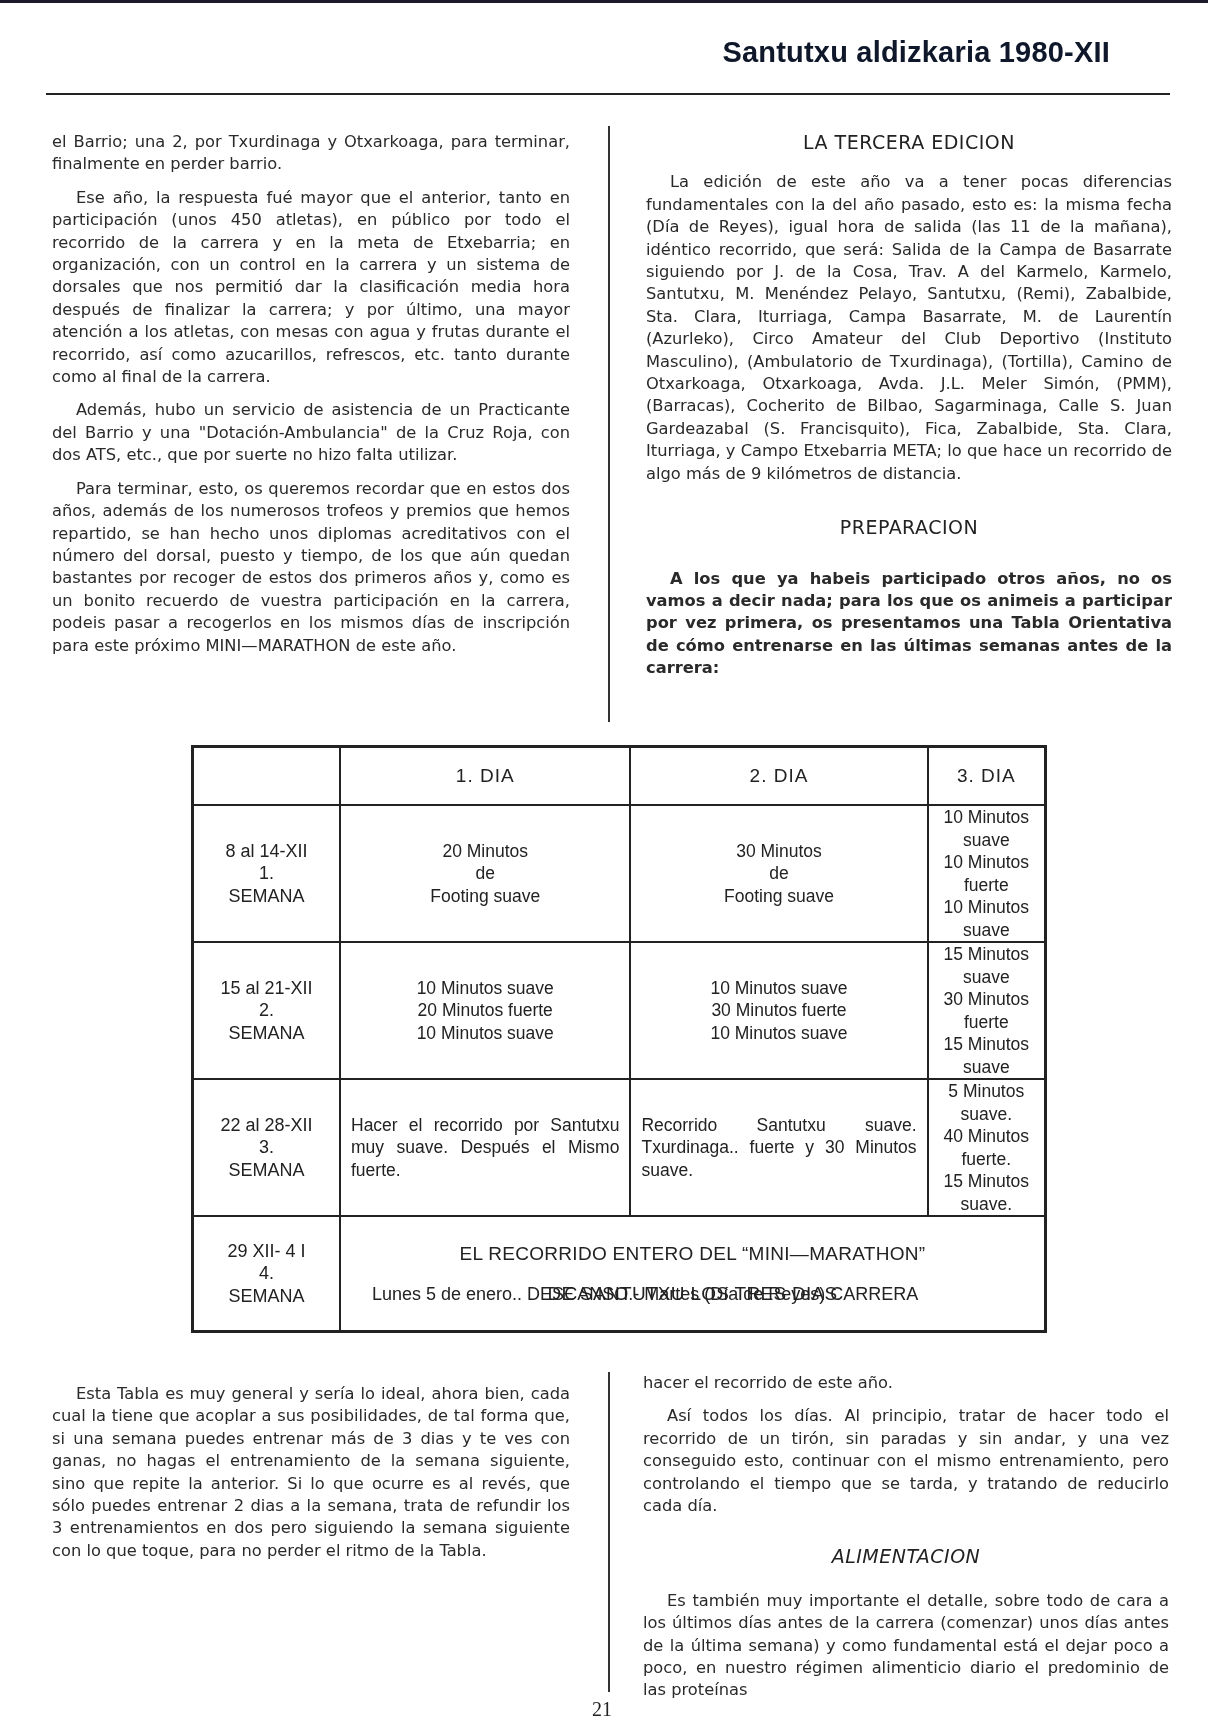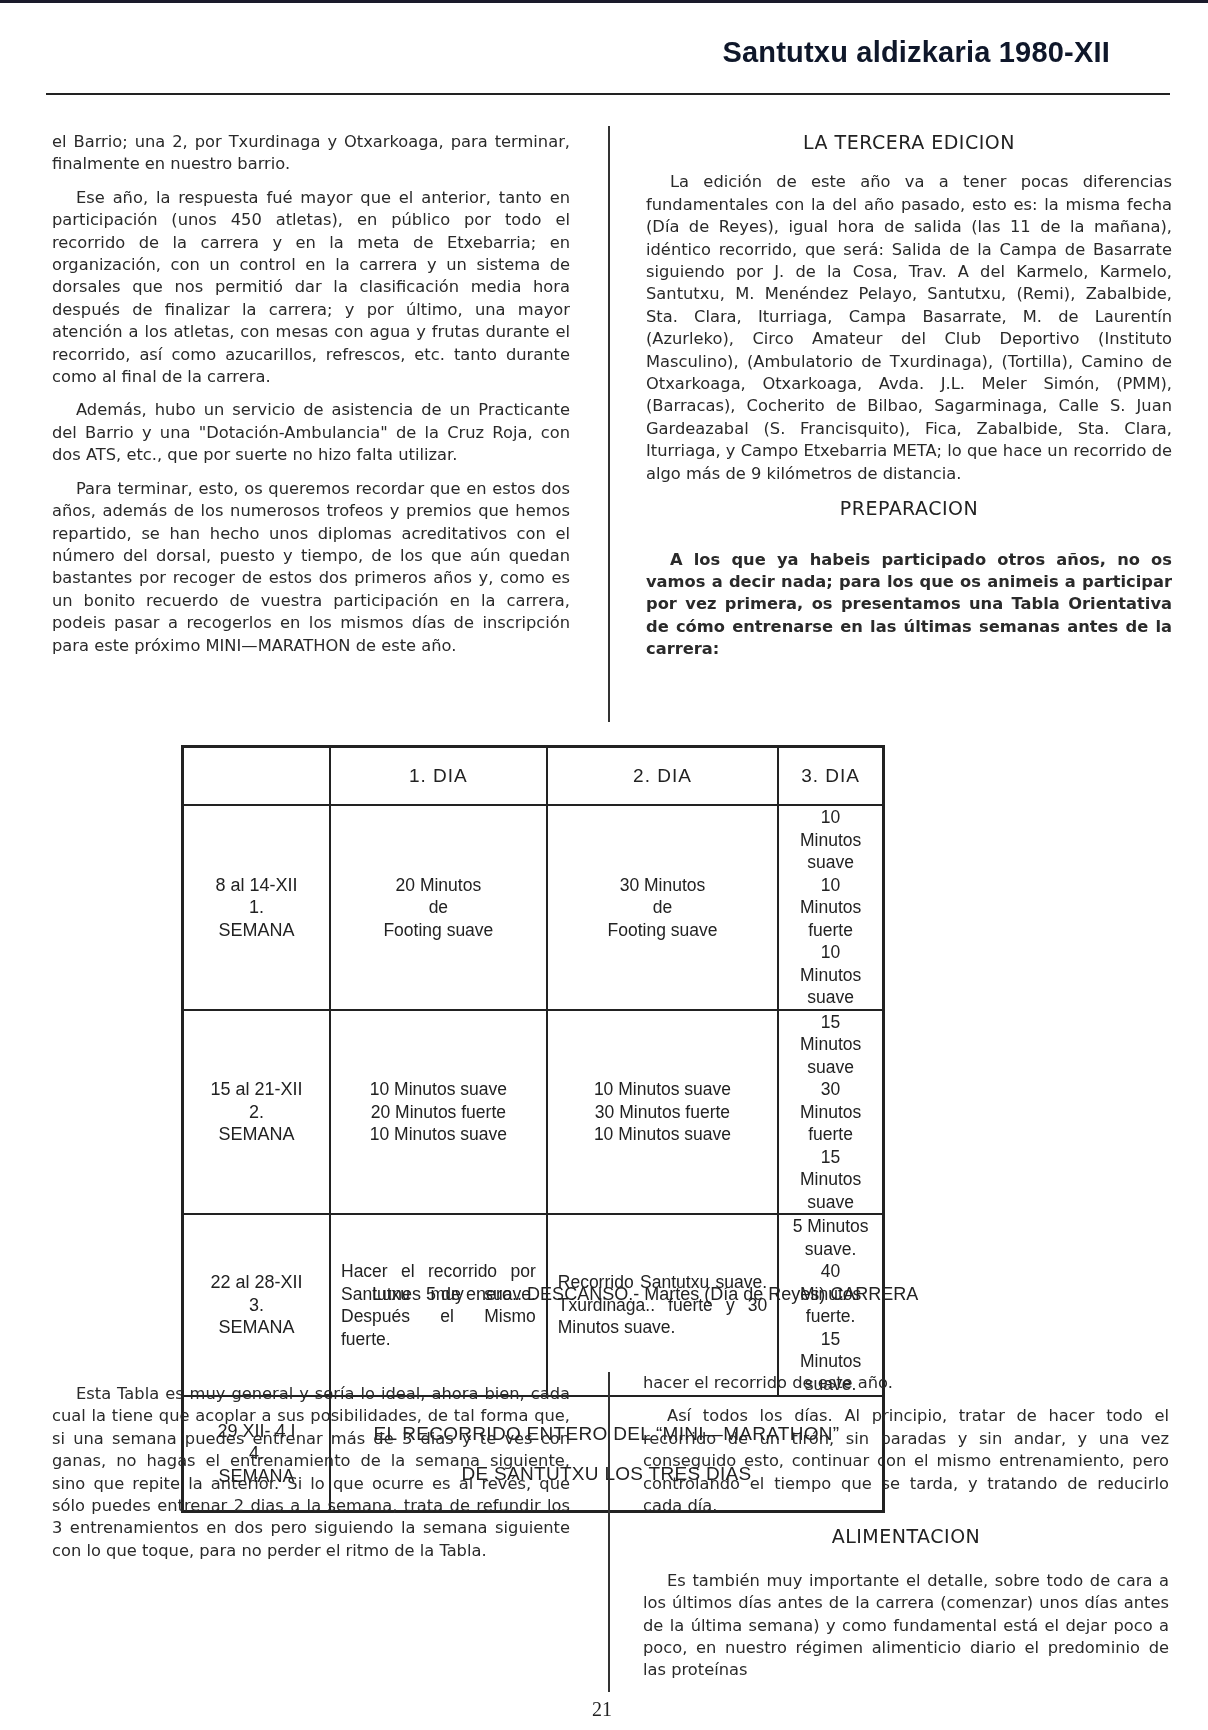--- a/index.html
+++ b/index.html
@@ -14,21 +14,21 @@
     font-family: "Liberation Sans", sans-serif; font-weight: bold;
     font-size: 29px; color: #0f172a; letter-spacing: 0.2px;
   }
   .header-rule { position: absolute; left: 46px; top: 93px; width: 1124px; height: 2px; background: #222; }
   .col { position: absolute; font-size: 16.3px; line-height: 22.4px; text-align: justify; color: #2a2a2a; }
   .col p { margin: 0; }
   .col p.indent { text-indent: 24px; margin-top: 11px; }
   .col-divider { position: absolute; width: 2px; background: #333; }
   .section-heading { text-align: center; font-size: 19px; letter-spacing: 0.5px; margin: 0; color: #222; }
   table.training {
-    position: absolute; left: 181px; top: 745px; width: 704px; border-collapse: collapse;
+    position: absolute; left: 191px; top: 745px; width: 856px; border-collapse: collapse;
     font-family: "Liberation Sans", sans-serif; color: #222;
     border: 3px solid #222;
   }
   table.training td, table.training th {
     border: 2px solid #222; text-align: center; vertical-align: middle;
     font-size: 17.5px; line-height: 22.5px; padding: 0 10px;
   }
   table.training th { font-weight: normal; height: 56px; font-size: 19px; letter-spacing: 1px; }
   table.training td { height: 113px; }
   table.training td.week { width: 125px; font-size: 18px; }
@@ -41,31 +41,31 @@
   .page-number { position: absolute; left: 592px; top: 1698px; font-family: "Liberation Serif", serif; font-size: 20px; color: #222; }
 </style>
 </head>
 <body>
 
 <div class="topline"></div>
 <div class="header-title">Santutxu aldizkaria 1980-XII</div>
 <div class="header-rule"></div>
 
 <div class="col" style="left:52px; top:131px; width:518px;">
-  <p>el Barrio; una 2, por Txurdinaga y Otxarkoaga, para terminar, finalmente en nuestro barrio.</p>
+  <p>el Barrio; una 2, por Txurdinaga y Otxarkoaga, para terminar, finalmente en perder barrio.</p>
   <p class="indent">Ese año, la respuesta fué mayor que el anterior, tanto en participación (unos 450 atletas), en público por todo el recorrido de la carrera y en la meta de Etxebarria; en organización, con un control en la carrera y un sistema de dorsales que nos permitió dar la clasificación media hora después de finalizar la carrera; y por último, una mayor atención a los atletas, con mesas con agua y frutas durante el recorrido, así como azucarillos, refrescos, etc. tanto durante como al final de la carrera.</p>
   <p class="indent">Además, hubo un servicio de asistencia de un Practicante del Barrio y una "Dotación-Ambulancia" de la Cruz Roja, con dos ATS, etc., que por suerte no hizo falta utilizar.</p>
   <p class="indent">Para terminar, esto, os queremos recordar que en estos dos años, además de los numerosos trofeos y premios que hemos repartido, se han hecho unos diplomas acreditativos con el número del dorsal, puesto y tiempo, de los que aún quedan bastantes por recoger de estos dos primeros años y, como es un bonito recuerdo de vuestra participación en la carrera, podeis pasar a recogerlos en los mismos días de inscripción para este próximo MINI—MARATHON de este año.</p>
 </div>
 <div class="col-divider" style="left:608px; top:126px; height:596px;"></div>
 
 <div class="col" style="left:646px; top:131px; width:526px;">
   <p class="section-heading">LA TERCERA EDICION</p>
   <p class="indent" style="margin-top:18px;">La edición de este año va a tener pocas diferencias fundamentales con la del año pasado, esto es: la misma fecha (Día de Reyes), igual hora de salida (las 11 de la mañana), idéntico recorrido, que será: Salida de la Campa de Basarrate siguiendo por J. de la Cosa, Trav. A del Karmelo, Karmelo, Santutxu, M. Menéndez Pelayo, Santutxu, (Remi), Zabalbide, Sta. Clara, Iturriaga, Campa Basarrate, M. de Laurentín (Azurleko), Circo Amateur del Club Deportivo (Instituto Masculino), (Ambulatorio de Txurdinaga), (Tortilla), Camino de Otxarkoaga, Otxarkoaga, Avda. J.L. Meler Simón, (PMM), (Barracas), Cocherito de Bilbao, Sagarminaga, Calle S. Juan Gardeazabal (S. Francisquito), Fica, Zabalbide, Sta. Clara, Iturriaga, y Campo Etxebarria META; lo que hace un recorrido de algo más de 9 kilómetros de distancia.</p>
-  <p class="section-heading" style="margin-top:12px;">PREPARACION</p>
+  <p class="section-heading" style="margin-top:31px;">PREPARACION</p>
   <p class="indent" style="margin-top:29px;font-weight:bold;">A los que ya habeis participado otros años, no os vamos a decir nada; para los que os animeis a participar por vez primera, os presentamos una Tabla Orientativa de cómo entrenarse en las últimas semanas antes de la carrera:</p>
 </div>
 
 <table class="training">
   <tbody>
       <tr>
     <th></th>
     <th>1.  DIA</th>
     <th>2.  DIA</th>
     <th>3.  DIA</th>
@@ -144,17 +144,17 @@
 <div class="footnote">Lunes 5 de enero.. DESCANSO.- Martes (Día de Reyes) CARRERA</div>
 
 <div class="col" style="left:52px; top:1372px; width:518px;">
   <p class="indent">Esta Tabla es muy general y sería lo ideal, ahora bien, cada cual la tiene que acoplar a sus posibilidades, de tal forma que, si una semana puedes entrenar más de 3 dias y te ves con ganas, no hagas el entrenamiento de la semana siguiente, sino que repite la anterior. Si lo que ocurre es al revés, que sólo puedes entrenar 2 dias  a la semana, trata de refundir los 3 entrenamientos en dos pero siguiendo la semana siguiente con lo que toque, para no perder el ritmo de la Tabla.</p>
 </div>
 <div class="col-divider" style="left:608px; top:1372px; height:320px;"></div>
 
 <div class="col" style="left:643px; top:1372px; width:526px;">
   <p>hacer el recorrido de este año.</p>
   <p class="indent">Así todos los días. Al principio, tratar de hacer todo el recorrido de un tirón, sin paradas y sin andar, y una vez conseguido esto, continuar con el mismo entrenamiento, pero controlando el tiempo que se tarda, y tratando de reducirlo cada día.</p>
-  <p class="section-heading" style="margin-top:8px;">ALIMENTACION</p>
+  <p class="section-heading" style="margin-top:28px;font-style:italic;">ALIMENTACION</p>
   <p class="indent" style="margin-top:22px;">Es también muy importante el detalle, sobre todo de cara a los últimos días antes de la carrera (comenzar) unos días antes de la última semana) y como fundamental está el dejar poco a poco, en nuestro régimen alimenticio diario el predominio de las proteínas</p>
 </div>
 
 <div class="page-number">21</div>
 
 </body></html>

